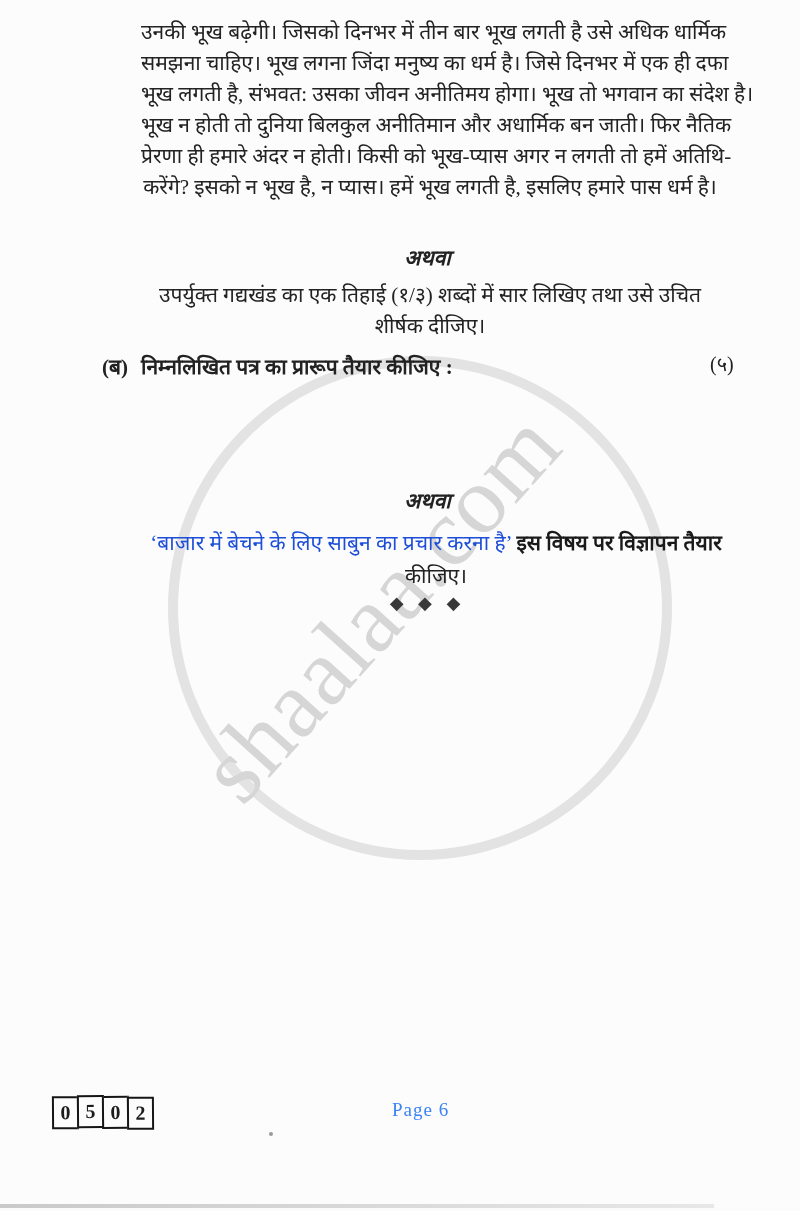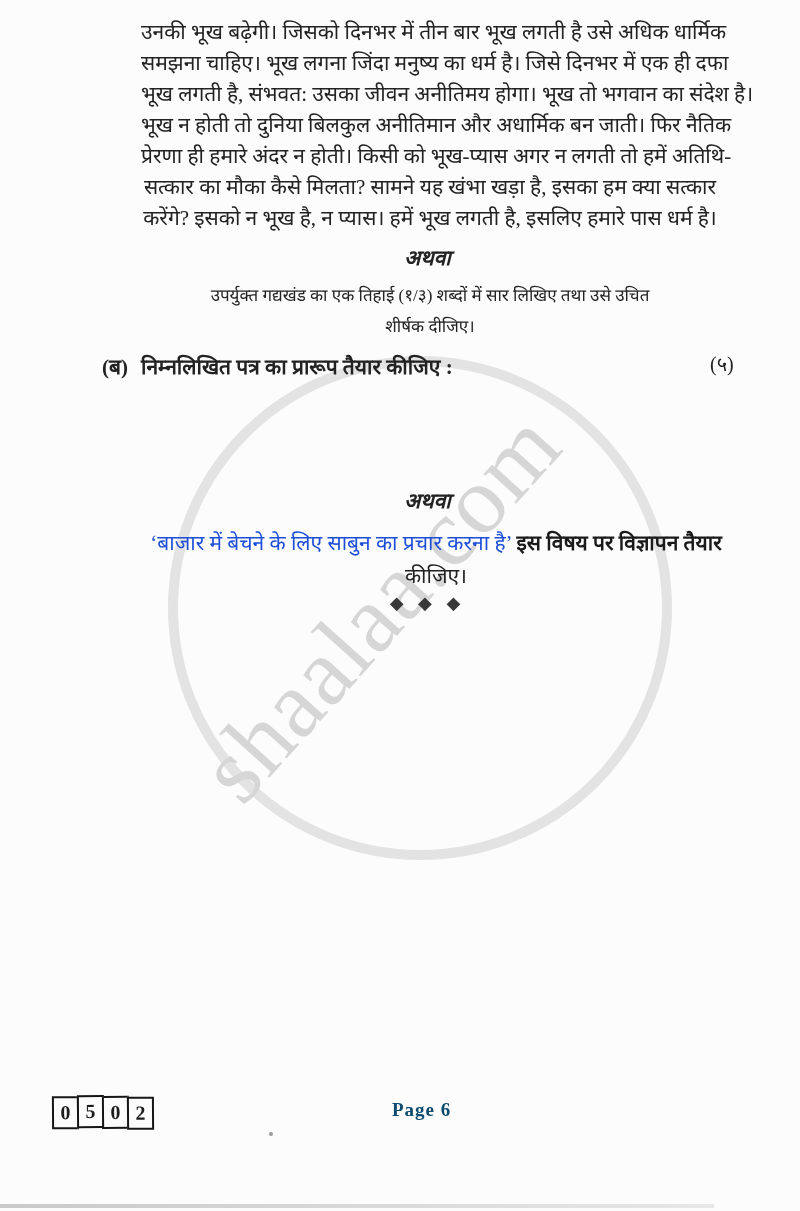--- a/index.html
+++ b/index.html
@@ -54,21 +54,21 @@
     font-weight: bold;
     font-size: 21px;
     font-style: italic;
   }
   .or-1 { top: 243px; }
   .or-2 { top: 486px; }
   .summary-task {
     position: absolute;
     left: 141px; top: 280px;
     width: 578px;
-    font-size: 17px;
+    font-size: 21px;
     line-height: 31px;
   }
   .secb-label {
     position: absolute;
     left: 102px; top: 352px;
     font-size: 21px;
     font-weight: bold;
   }
   .secb-prompt {
     position: absolute;
@@ -126,23 +126,23 @@
     font-weight: bold;
     color: #1d1d1d;
     background: #fcfcfc;
   }
   .digit-box:nth-child(2) { transform: translateY(-1px); }
   .digit-box:nth-child(4) { transform: translateY(1px); }
   .page-label {
     position: absolute;
     left: 392px; top: 1099px;
     font-size: 19px;
-    font-weight: bold;
+    font-weight: normal;
     letter-spacing: 1px;
-    color: #0c4a6e;
+    color: #3b82f6;
   }
   .scan-dot {
     position: absolute;
     left: 269px; top: 1132px;
     width: 4px; height: 4px;
     border-radius: 50%;
     background: #9a9a9a;
   }
   .scan-edge {
     position: absolute;
@@ -160,21 +160,20 @@
   <div class="wm-text">shaalaa.com</div>
 
   <div class="content">
 
     <div class="passage">
       <div class="line">उनकी भूख बढ़ेगी। जिसको दिनभर में तीन बार भूख लगती है उसे अधिक धार्मिक</div>
       <div class="line">समझना चाहिए। भूख लगना जिंदा मनुष्य का धर्म है। जिसे दिनभर में एक ही दफा</div>
       <div class="line">भूख लगती है, संभवत: उसका जीवन अनीतिमय होगा। भूख तो भगवान का संदेश है।</div>
       <div class="line">भूख न होती तो दुनिया बिलकुल अनीतिमान और अधार्मिक बन जाती। फिर नैतिक</div>
       <div class="line">प्रेरणा ही हमारे अंदर न होती। किसी को भूख-प्यास अगर न लगती तो हमें अतिथि-</div>
-      <div class="line">सत्कार का मौका कैसे मिलता? सामने यह खंभा खड़ा है, इसका हम क्या सत्कार</div>
       <div class="line">करेंगे? इसको न भूख है, न प्यास। हमें भूख लगती है, इसलिए हमारे पास धर्म है।</div>
     </div>
 
     <div class="or-heading or-1">अथवा</div>
 
     <div class="summary-task">
       <div class="line">उपर्युक्त गद्यखंड का एक तिहाई (१/३) शब्दों में सार लिखिए तथा उसे उचित</div>
       <div class="line">शीर्षक दीजिए।</div>
     </div>
 

